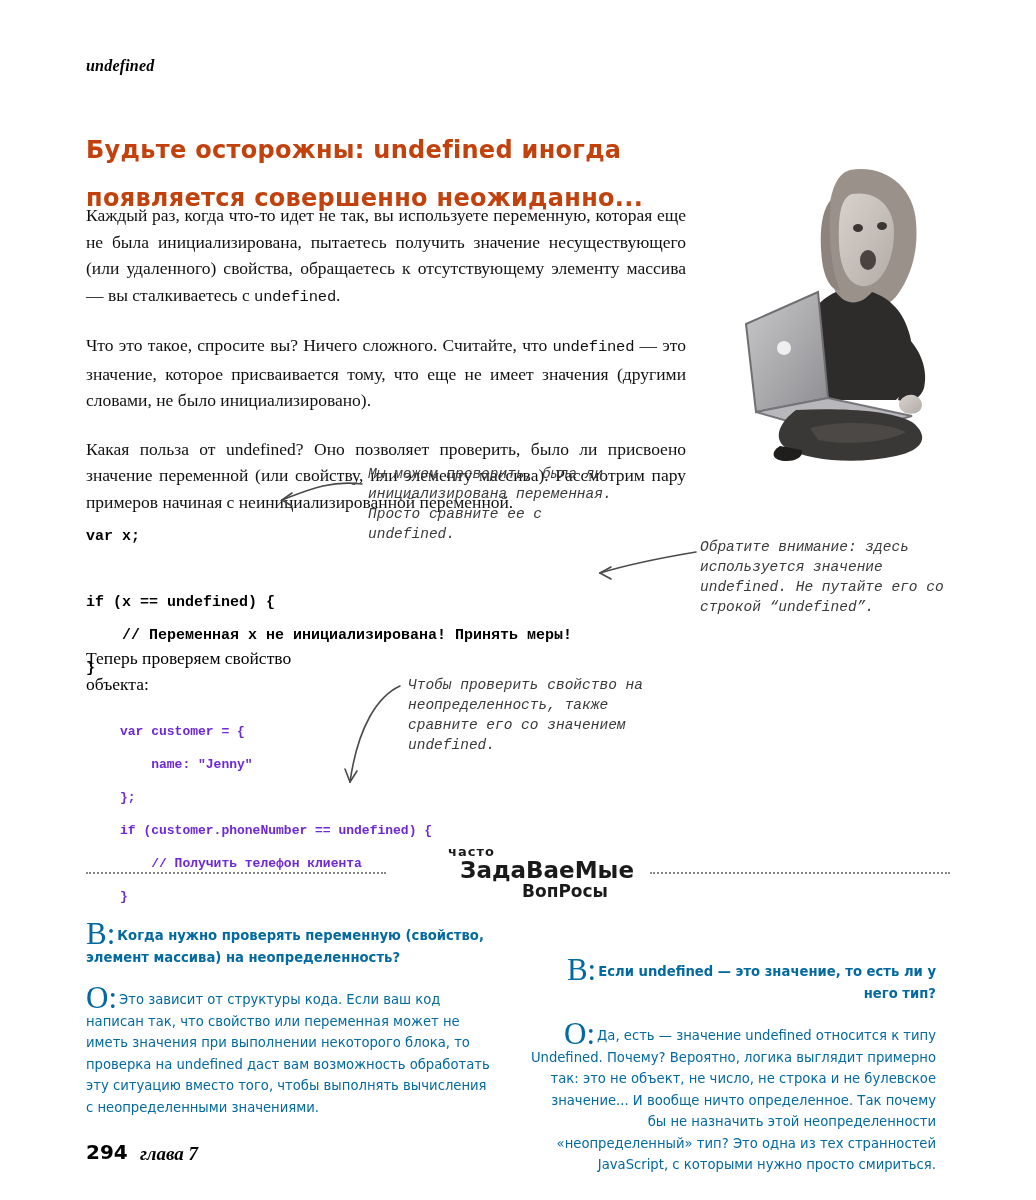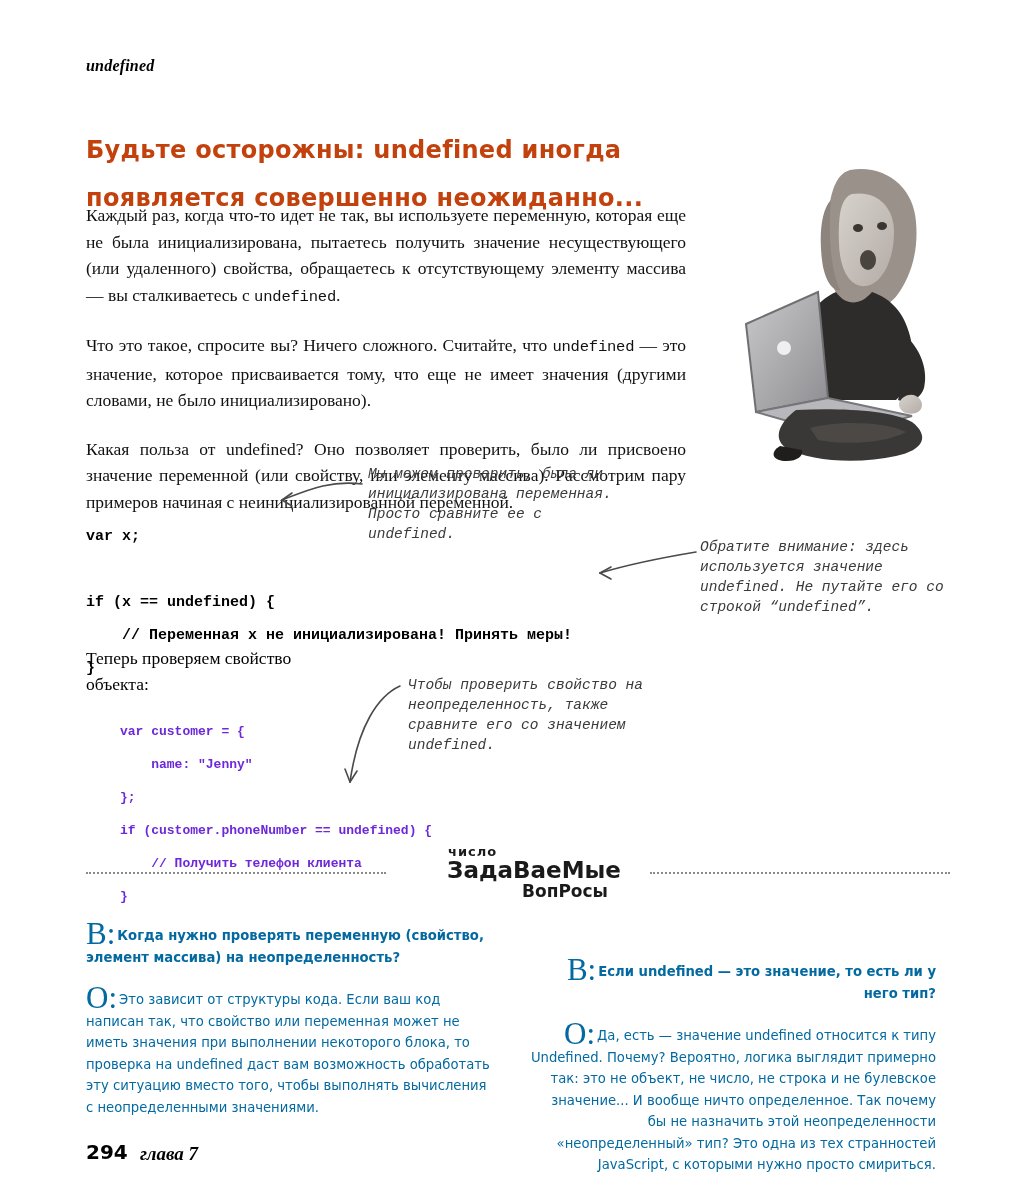--- a/index.html
+++ b/index.html
@@ -165,21 +165,21 @@
     display: block;
     font-size: 13px;
     letter-spacing: 1px;
     margin-left: 14px;
     text-align: left;
   }
   .faq-title .w2 {
     display: block;
     font-size: 23px;
     line-height: 22px;
-    text-align: center;
+    text-align: right;
   }
   .faq-title .w3 {
     display: block;
     font-size: 17px;
     line-height: 20px;
     text-align: right;
     margin-right: 26px;
   }
 
   
@@ -319,21 +319,21 @@
       <path d="M400 674 C378 684 358 714 350 770"></path>
       <path d="M350 770 L345 757"></path>
       <path d="M350 770 L357 759"></path>
     </g>
   </svg>
 
   <div class="faq-wrap">
     <div class="faq-dots-left"></div>
     <div class="faq-dots-right"></div>
     <div class="faq-title">
-      <span class="w1">число</span>
+      <span class="w1">часто</span>
       <span class="w2">ЗадаВаеМые</span>
       <span class="w3">ВопРосы</span>
     </div>
   </div>
 
   <div class="qa-col qa-left">
     <div class="qa-block">
       <span class="qa-letter">В:</span><span class="qa-text qa-q">Когда нужно проверять переменную (свойство, элемент массива) на неопределенность?</span>
     </div>
     <div class="qa-block">

